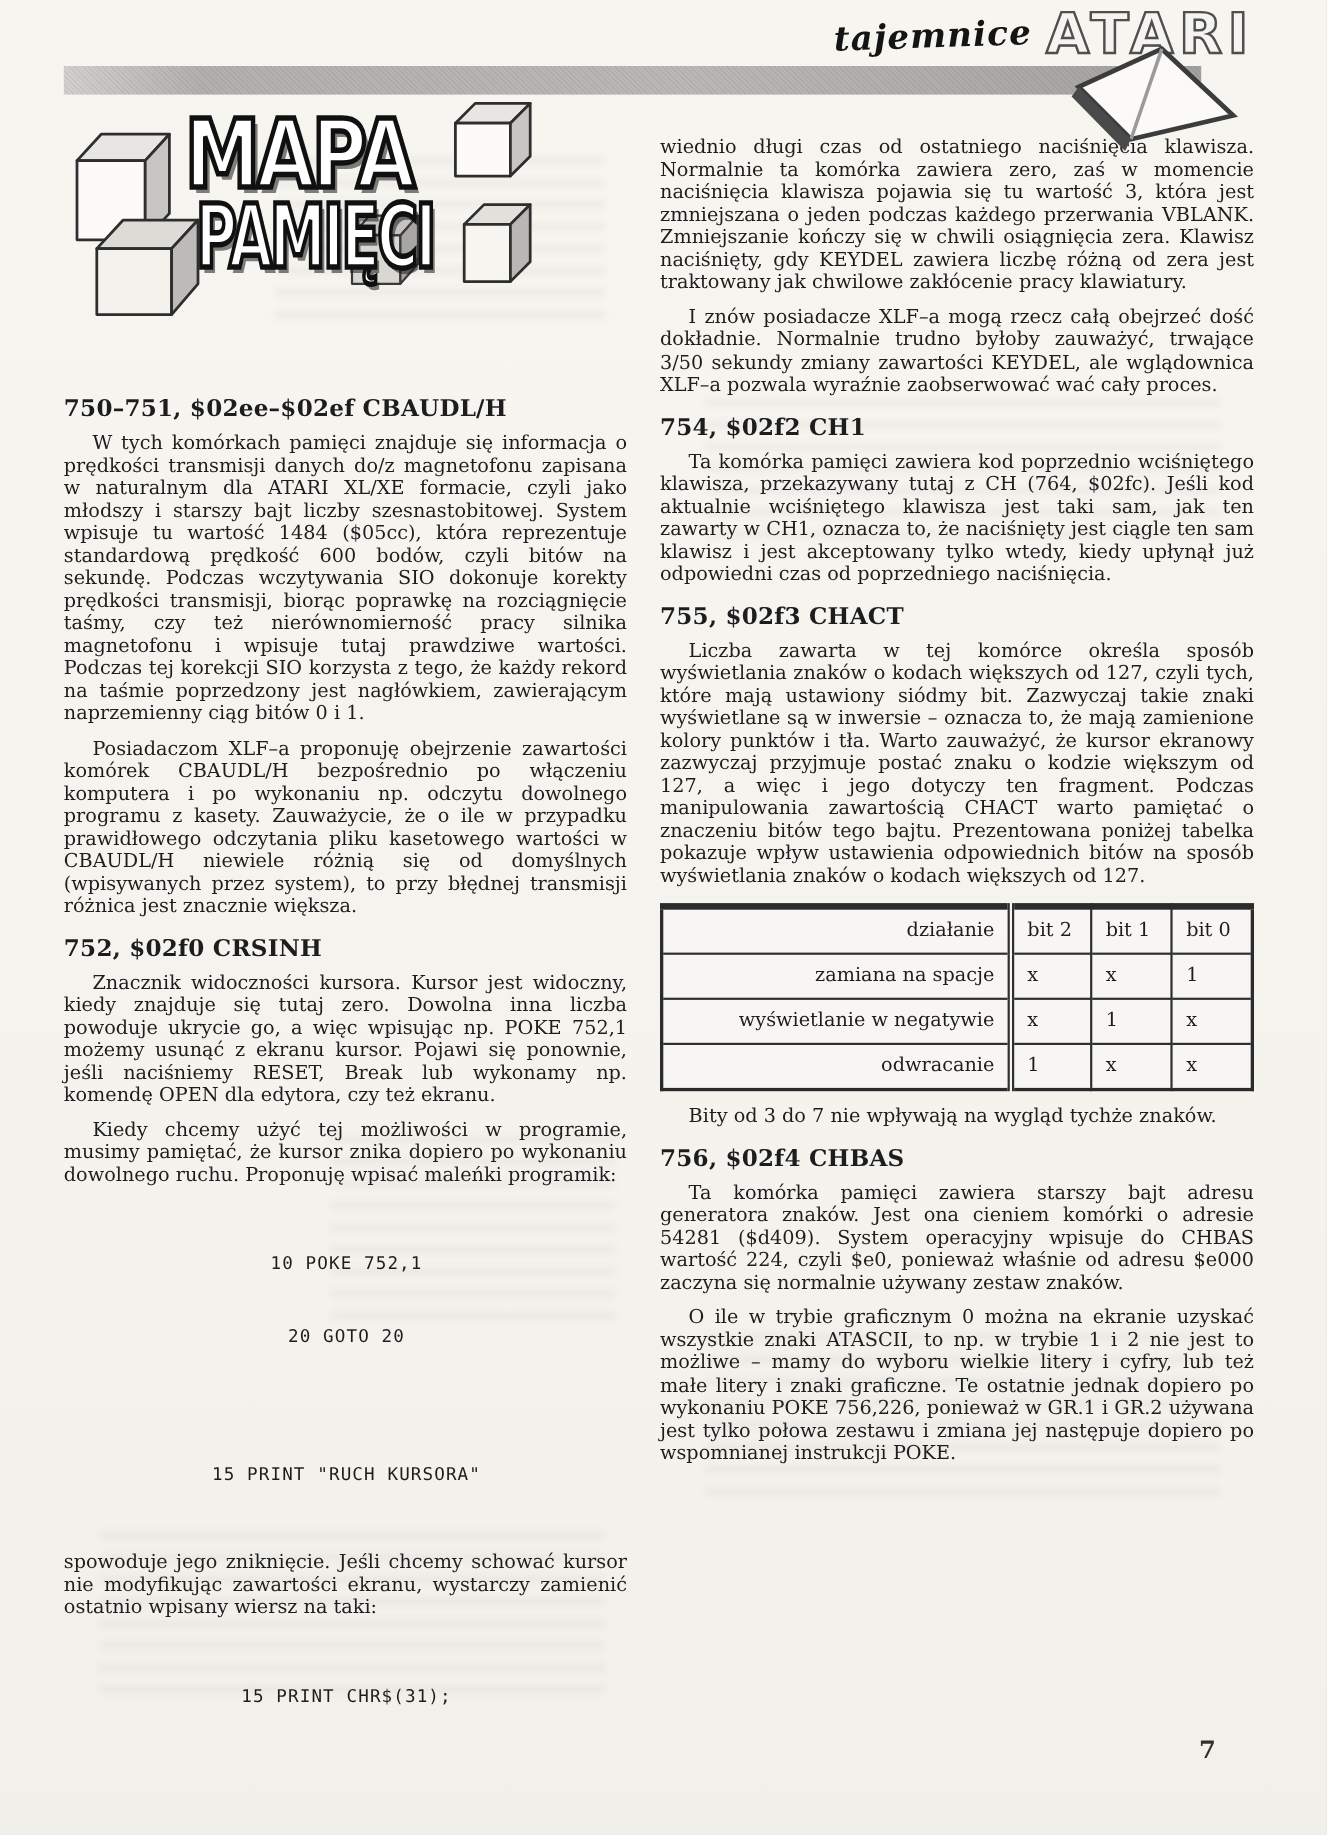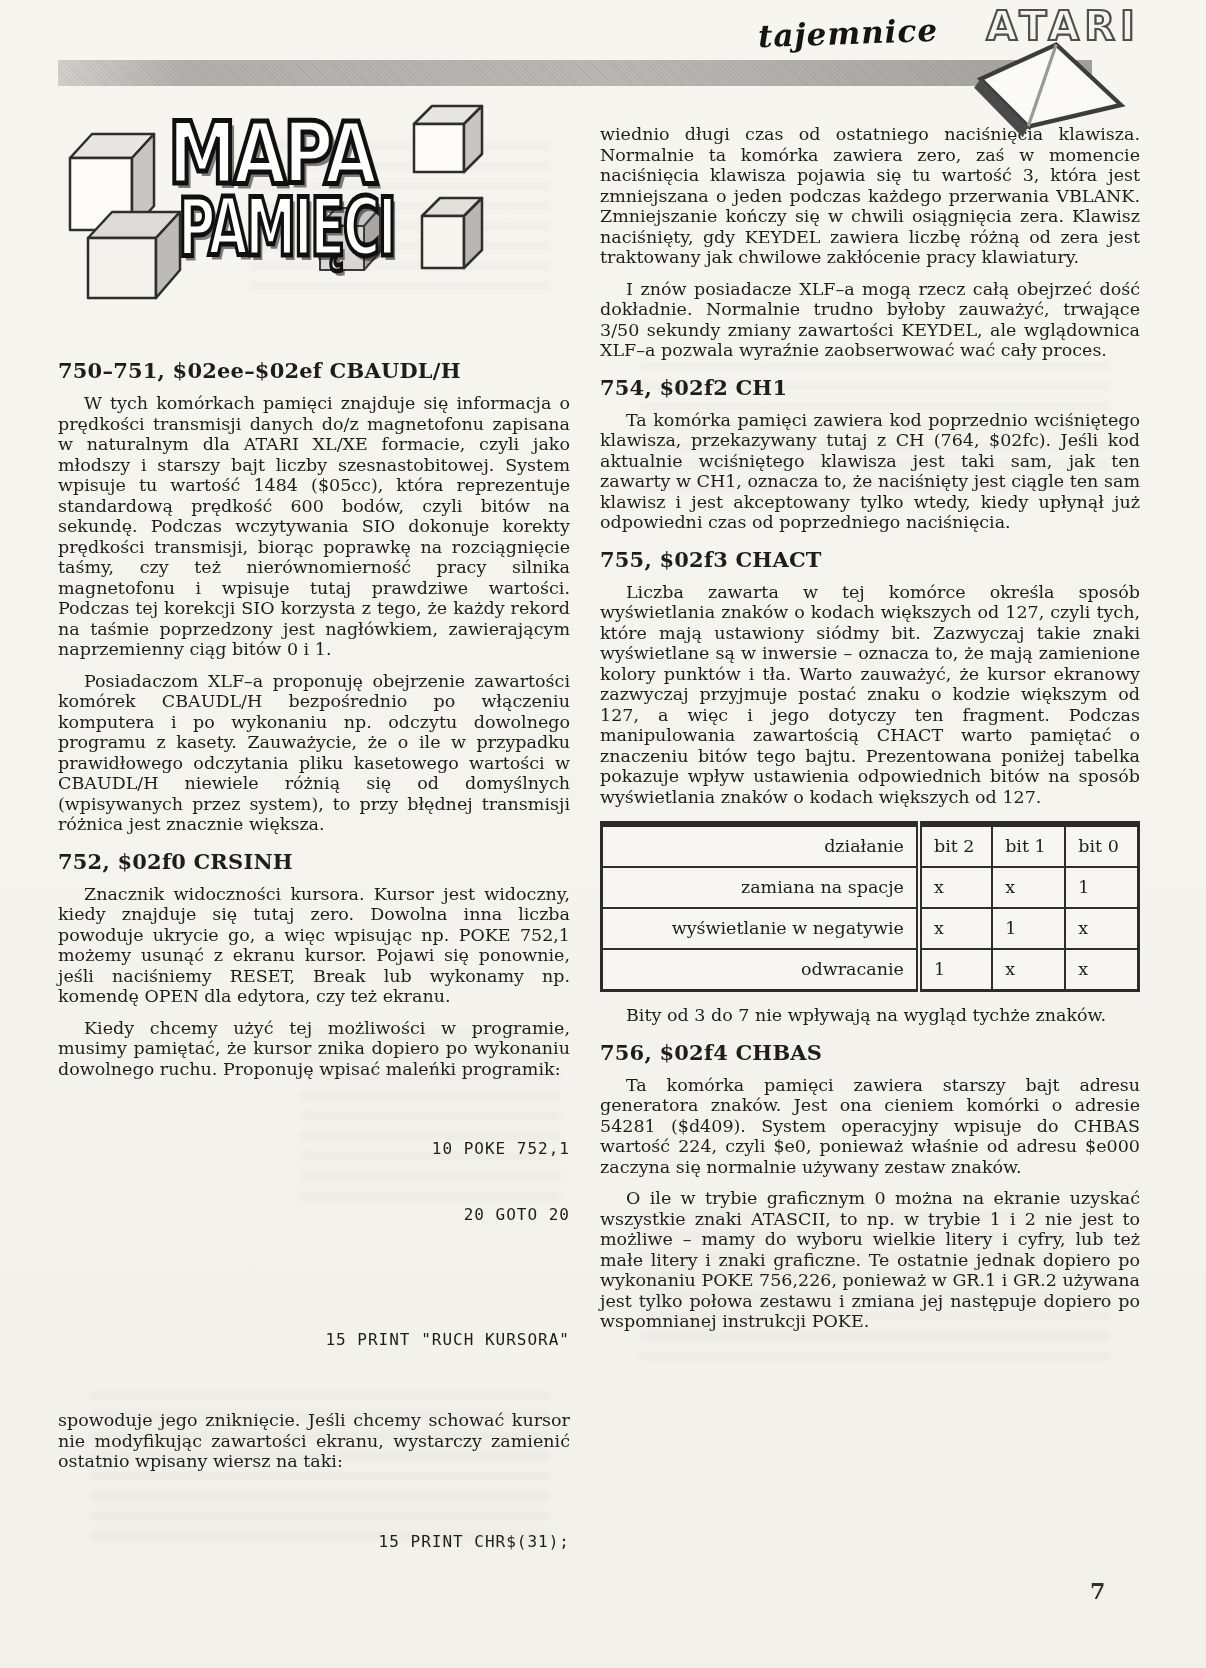--- a/index.html
+++ b/index.html
@@ -14,21 +14,21 @@
     position:relative;
     width:1206px;height:1668px;
     background:linear-gradient(180deg,#f7f5f0 0%,#f5f3ee 55%,#f2f0ea 100%);
     overflow:hidden;
   }
   
   .brand{position:absolute;left:740px;top:6px;width:410px;height:58px;}
   .brand-outline{
     position:absolute;right:10px;top:0;
     font-family:"DejaVu Sans", sans-serif;
-    font-weight:900;font-size:40px;letter-spacing:5px;line-height:1;
+    font-weight:900;font-size:51px;letter-spacing:5px;line-height:1;
     color:#f6f4f0;
     -webkit-text-stroke:2.2px #4f4f4d;
     text-shadow:1px 1px 0 #bcbab6;
   }
   .brand-script{
     position:absolute;left:18px;top:12px;
     font-family:"DejaVu Serif", serif;
     font-style:italic;font-weight:bold;font-size:31px;line-height:1;
     color:#141414;
     transform:rotate(-2deg);
@@ -36,21 +36,21 @@
     z-index:2;
   }
   .rule-bar{
     position:absolute;left:58px;top:60px;width:1034px;height:26px;
     background:
       repeating-linear-gradient(45deg, rgba(0,0,0,0.06) 0 1px, transparent 1px 3px),
       linear-gradient(90deg,#d2d1ce 0%,#b2b1ae 12%,#bab9b6 55%,#a3a29f 100%);
   }
   .corner-arrow{position:absolute;left:968px;top:38px;width:170px;height:108px;z-index:3;}
   
-  .logo{position:absolute;left:58px;top:98px;width:430px;height:205px;}
+  .logo{position:absolute;left:58px;top:86px;width:430px;height:205px;}
   .logo svg.cubes{position:absolute;left:0;top:0;width:430px;height:205px;}
   .logo-l1,.logo-l2{
     position:absolute;z-index:2;white-space:nowrap;
     font-family:"DejaVu Sans", sans-serif;font-weight:bold;color:#ffffff;
     -webkit-text-stroke:5px #101010;
     text-shadow:5px 5px 0 rgba(25,25,25,0.55);
     transform-origin:left top;letter-spacing:-4px;line-height:1;
   }
   .logo-l1{left:110px;top:12px;font-size:86px;transform:scaleX(0.80);}
   .logo-l2{left:120px;top:90px;font-size:80px;transform:scaleX(0.64);}
@@ -61,21 +61,21 @@
   .col p{margin:0 0 11px;}
   .col p.indent{text-indent:26px;}
   .col h2{
     font-family:"DejaVu Serif", serif;
     font-size:21px;font-weight:bold;letter-spacing:0.2px;
     margin:15px 0 10px;text-align:left;line-height:1.15;
   }
   .code{
     font-family:"DejaVu Sans Mono", monospace;
     font-size:16px;line-height:22px;letter-spacing:1px;
-    margin:15px 0 15px 2px;text-align:right;white-space:pre;
+    margin:15px 0 15px 2px;text-align:center;white-space:pre;
   }
   .b{font-weight:normal;}
   
   table.bits-table{
     width:100%;border-collapse:collapse;
     border:3px solid #2b2b2b;border-top:6px solid #2b2b2b;
     margin:14px 0 13px;
     background:rgba(255,255,255,0.25);
   }
   table.bits-table th, table.bits-table td{

